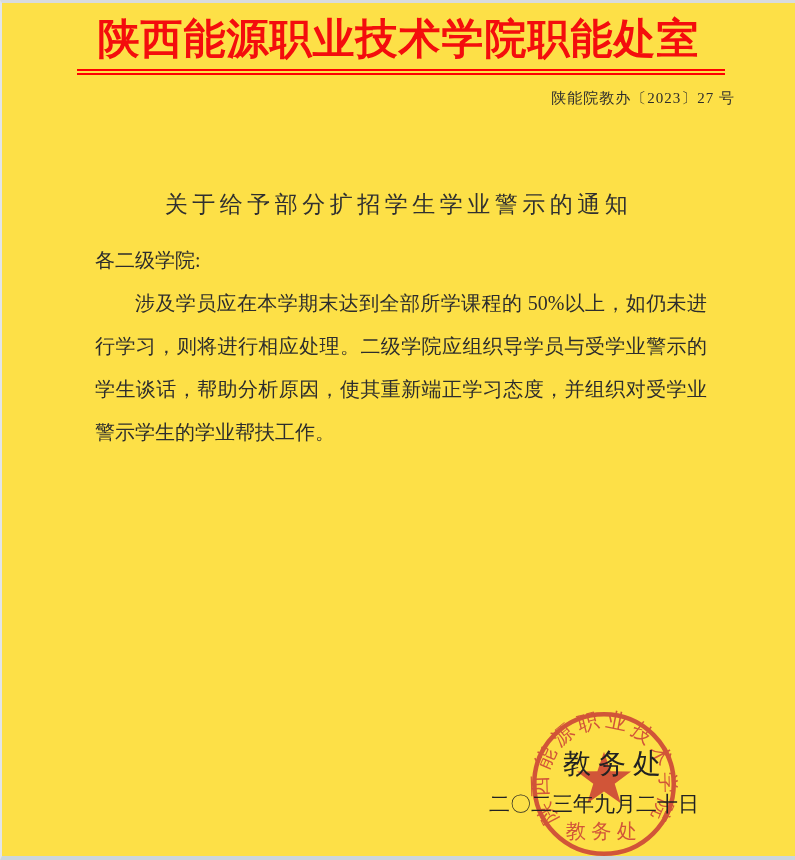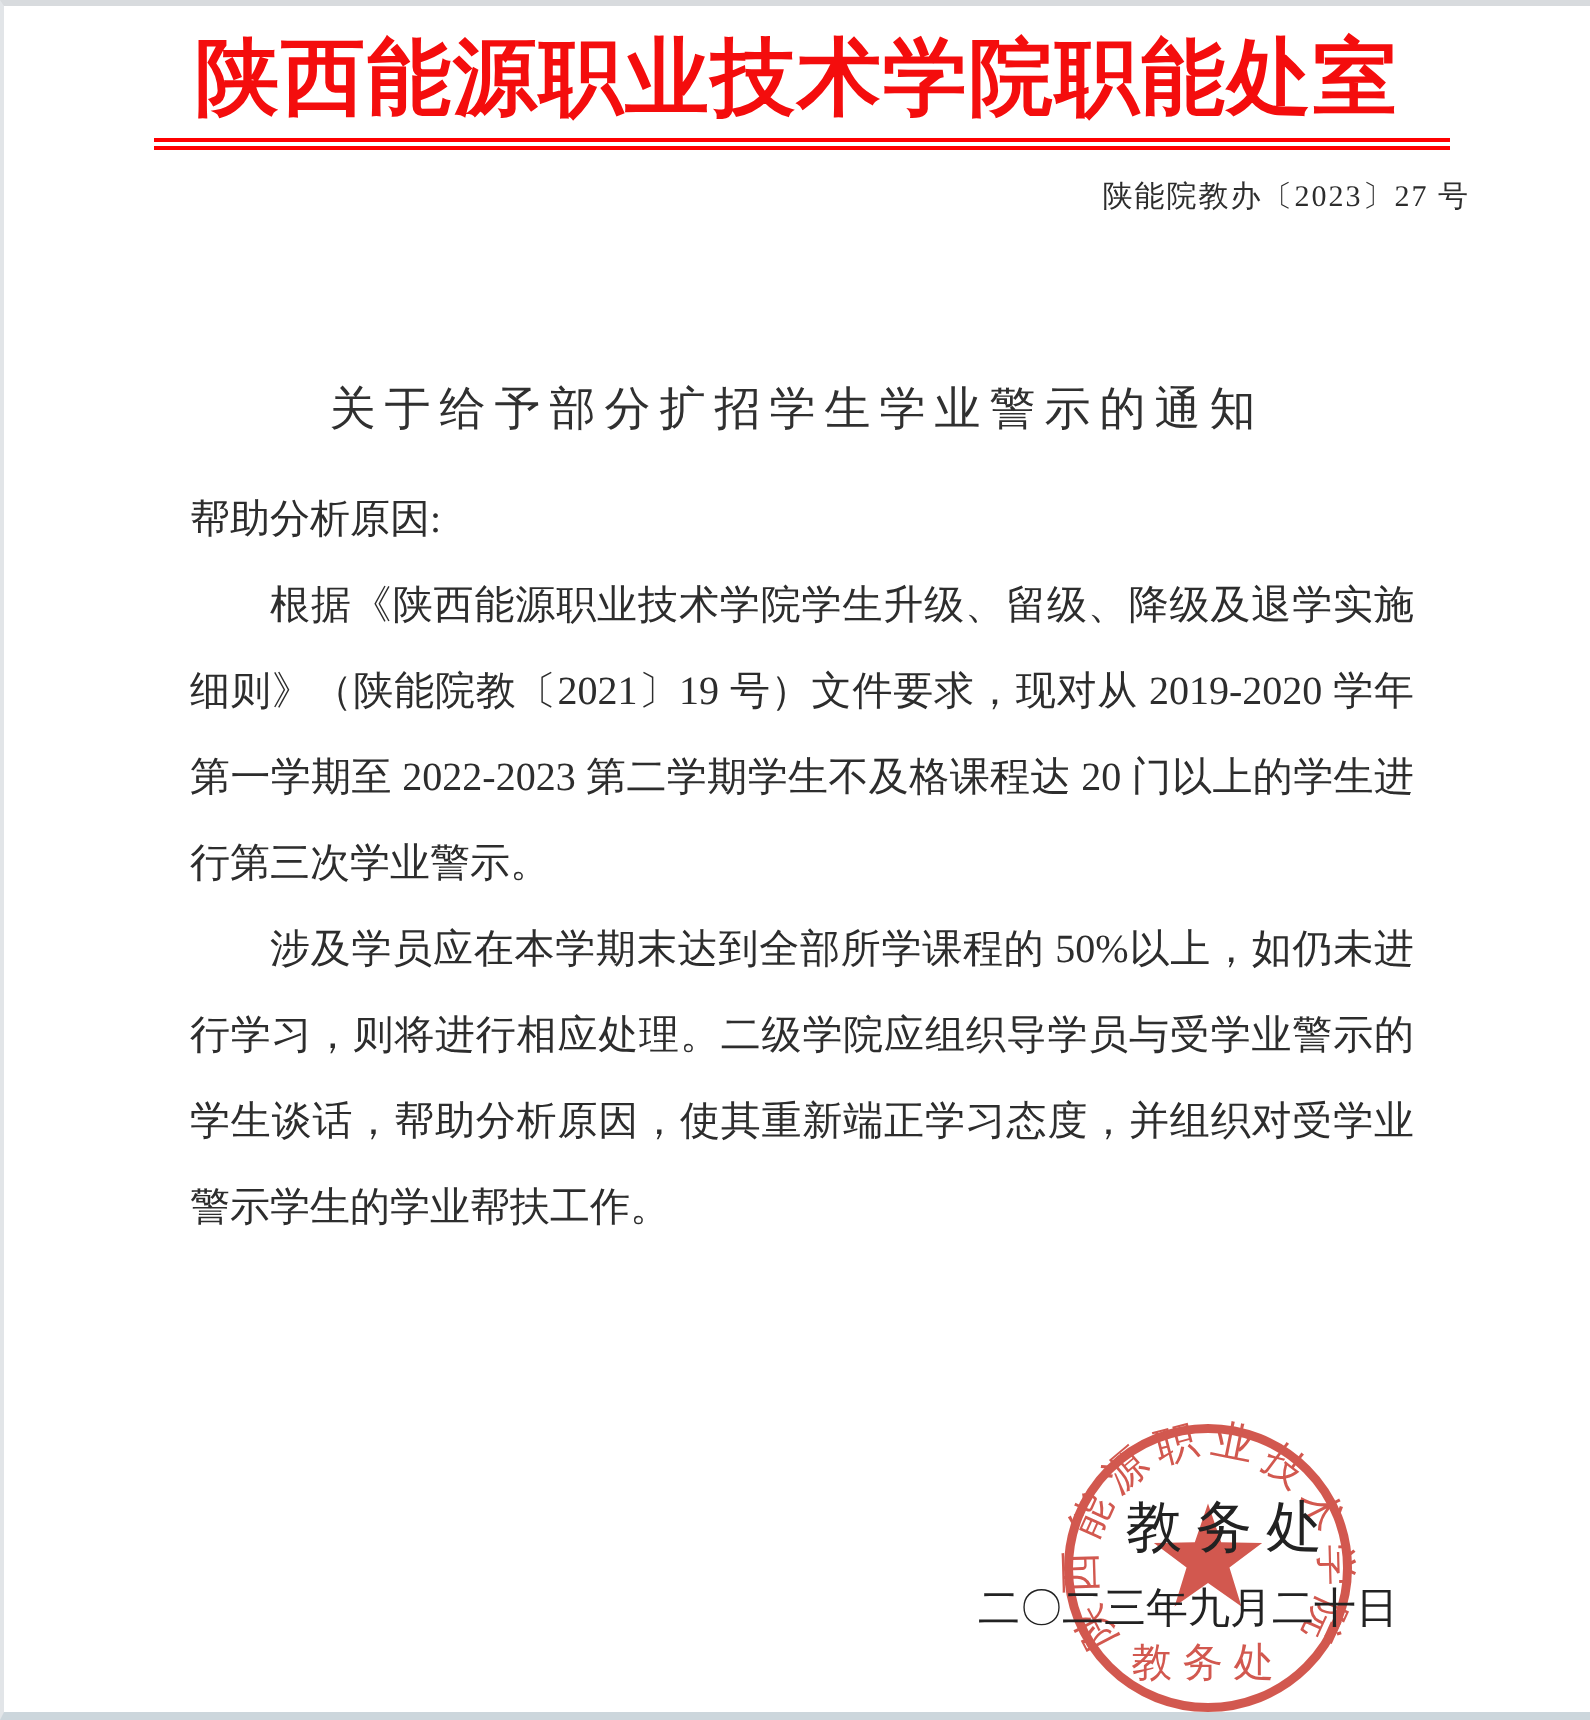--- a/index.html
+++ b/index.html
@@ -1,20 +1,20 @@
 <!DOCTYPE html>
 <html style="--header-red: #f40d0d; --rule-red: #ff0000;"><head>
 <meta charset="utf-8">
 <style>
   html,body{margin:0;padding:0;background:#eaecee;}
   .page{
     position:relative;
     width:795px;height:860px;
     margin:0 auto;
-    background:#ffffff;
+    background:#fde047;
     border-top:3px solid #d8dbde;
     border-left:2px solid #e2e5e8;
     border-bottom:4px solid #ccd6dc;
     box-sizing:border-box;
     overflow:hidden;
     font-family:"Liberation Serif","DejaVu Serif",serif;
   }
   .letterhead{
     position:absolute;top:8px;left:0;right:0;
     text-align:center;
@@ -68,22 +68,21 @@
 
   <h1 class="letterhead">陕西能源职业技术学院职能处室</h1>
 
   <div class="red-rule"></div>
 
   <div class="doc-number">陕能院教办〔2023〕27 号</div>
 
   <h2 class="notice-title">关于给予部分扩招学生学业警示的通知</h2>
 
   <div class="body-text">
-    <p class="salutation">帮助分析原因:</p>
-    <p class="para">根据《陕西能源职业技术学院学生升级、留级、降级及退学实施细则》（陕能院教〔2021〕19 号）文件要求，现对从 2019-2020 学年第一学期至 2022-2023 第二学期学生不及格课程达 20 门以上的学生进行第三次学业警示。</p>
+    <p class="salutation">各二级学院:</p>
     <p class="para">涉及学员应在本学期末达到全部所学课程的 50%以上，如仍未进行学习，则将进行相应处理。二级学院应组织导学员与受学业警示的学生谈话，帮助分析原因，使其重新端正学习态度，并组织对受学业警示学生的学业帮扶工作。</p>
   </div>
 
   <div class="seal">
     <svg viewBox="0 0 200 200" xmlns="http://www.w3.org/2000/svg">
       <circle cx="100" cy="100" r="93" fill="none" stroke="#cc4237" stroke-width="6"></circle>
       <polygon fill="#cc4237" points="100,57 108.8,82.9 136.1,83.3 114.3,99.6 122.3,125.7 100,110 77.7,125.7 85.7,99.6 63.9,83.3 91.2,82.9"></polygon>
       <path id="seal-arc" fill="none" d="M 40.1,146.8 A 76,76 0 1 1 159.9,146.8"></path>
       <text fill="#cc4237" font-size="28" font-family="Liberation Serif, DejaVu Serif, serif">
         <textPath href="#seal-arc" startOffset="0" textLength="335" lengthAdjust="spacing">陕西能源职业技术学院</textPath>

